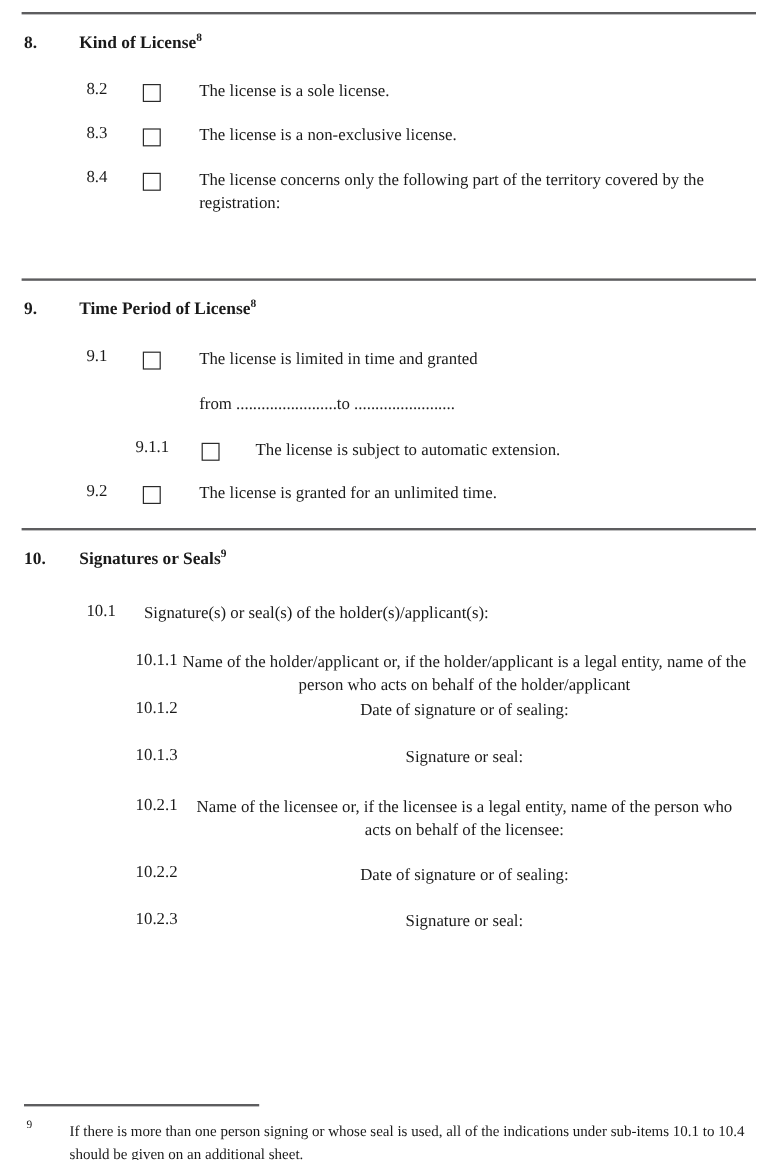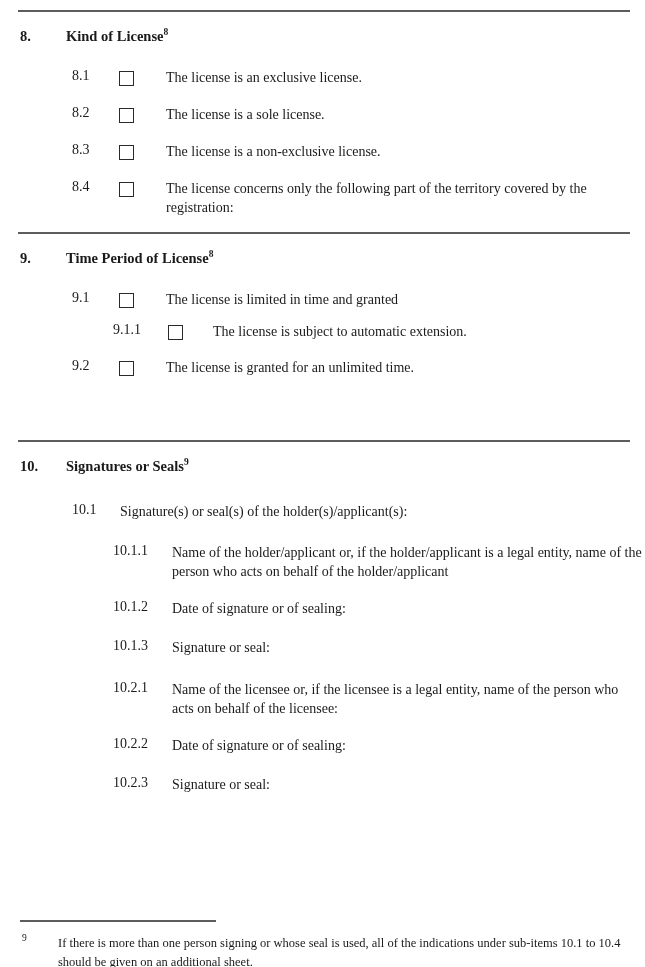--- a/index.html
+++ b/index.html
@@ -128,22 +128,23 @@
   }
   .prow-text {
     position: absolute;
     left: 120px;
     top: 0;
     width: 508px;
     font-size: 14px;
     line-height: 19px;
   }
   .prow-text.deep {
-    left: 172px;
+    left: 152px;
     width: 470px;
+    text-align: center;
   }
 
   .dots-line {
     position: absolute;
     left: 166px;
     font-size: 14px;
     white-space: nowrap;
   }
 
   
@@ -182,25 +183,20 @@
 <div class="page">
 
   <div class="rule rule-1"></div>
 
   <div class="section sec-8">
     <div class="sec-head">
       <span class="sec-num">8.</span>
       <span class="sec-title"><span>Kind of License</span><sup class="fn">8</sup></span>
     </div>
 
-    <div class="row" style="margin-top:16px; height:22px;">
-      <span class="row-num">8.1</span>
-      <span class="checkbox"></span>
-      <span class="row-text">The license is an exclusive license.</span>
-    </div>
 
     <div class="row" style="margin-top:15px; height:22px;">
       <span class="row-num">8.2</span>
       <span class="checkbox"></span>
       <span class="row-text">The license is a sole license.</span>
     </div>
 
     <div class="row" style="margin-top:15px; height:22px;">
       <span class="row-num">8.3</span>
       <span class="checkbox"></span>
@@ -221,20 +217,23 @@
       <span class="sec-num">9.</span>
       <span class="sec-title"><span>Time Period of License</span><sup class="fn">8</sup></span>
     </div>
 
     <div class="row" style="margin-top:16px; height:22px;">
       <span class="row-num">9.1</span>
       <span class="checkbox"></span>
       <span class="row-text">The license is limited in time and granted</span>
     </div>
 
+    <div class="row" style="margin-top:18px; height:26px;">
+      <span class="dots-line" style="top:0;">from ........................to ........................</span>
+    </div>
 
     <div class="row" style="margin-top:10px; height:22px;">
       <span class="row-num deep">9.1.1</span>
       <span class="checkbox deep"></span>
       <span class="row-text deep">The license is subject to automatic extension.</span>
     </div>
 
     <div class="row" style="margin-top:14px; height:22px;padding-left:36px;">
       <span class="row-num">9.2</span>
       <span class="checkbox"></span>
@@ -253,21 +252,21 @@
     <div class="prow" style="margin-top:20px; height:22px;">
       <span class="prow-num">10.1</span>
       <span class="prow-text">Signature(s) or seal(s) of the holder(s)/applicant(s):</span>
     </div>
 
     <div class="prow" style="margin-top:19px; height:40px;">
       <span class="prow-num deep">10.1.1</span>
       <span class="prow-text deep">Name of the holder/applicant or, if the holder/applicant is a legal entity, name of the person who acts on behalf of the holder/applicant</span>
     </div>
 
-    <div class="prow" style="margin-top:16px; height:22px;">
+    <div class="prow" style="margin-top:0; height:22px;">
       <span class="prow-num deep">10.1.2</span>
       <span class="prow-text deep">Date of signature or of sealing:</span>
     </div>
 
     <div class="prow" style="margin-top:17px; height:22px;">
       <span class="prow-num deep">10.1.3</span>
       <span class="prow-text deep">Signature or seal:</span>
     </div>
 
 

